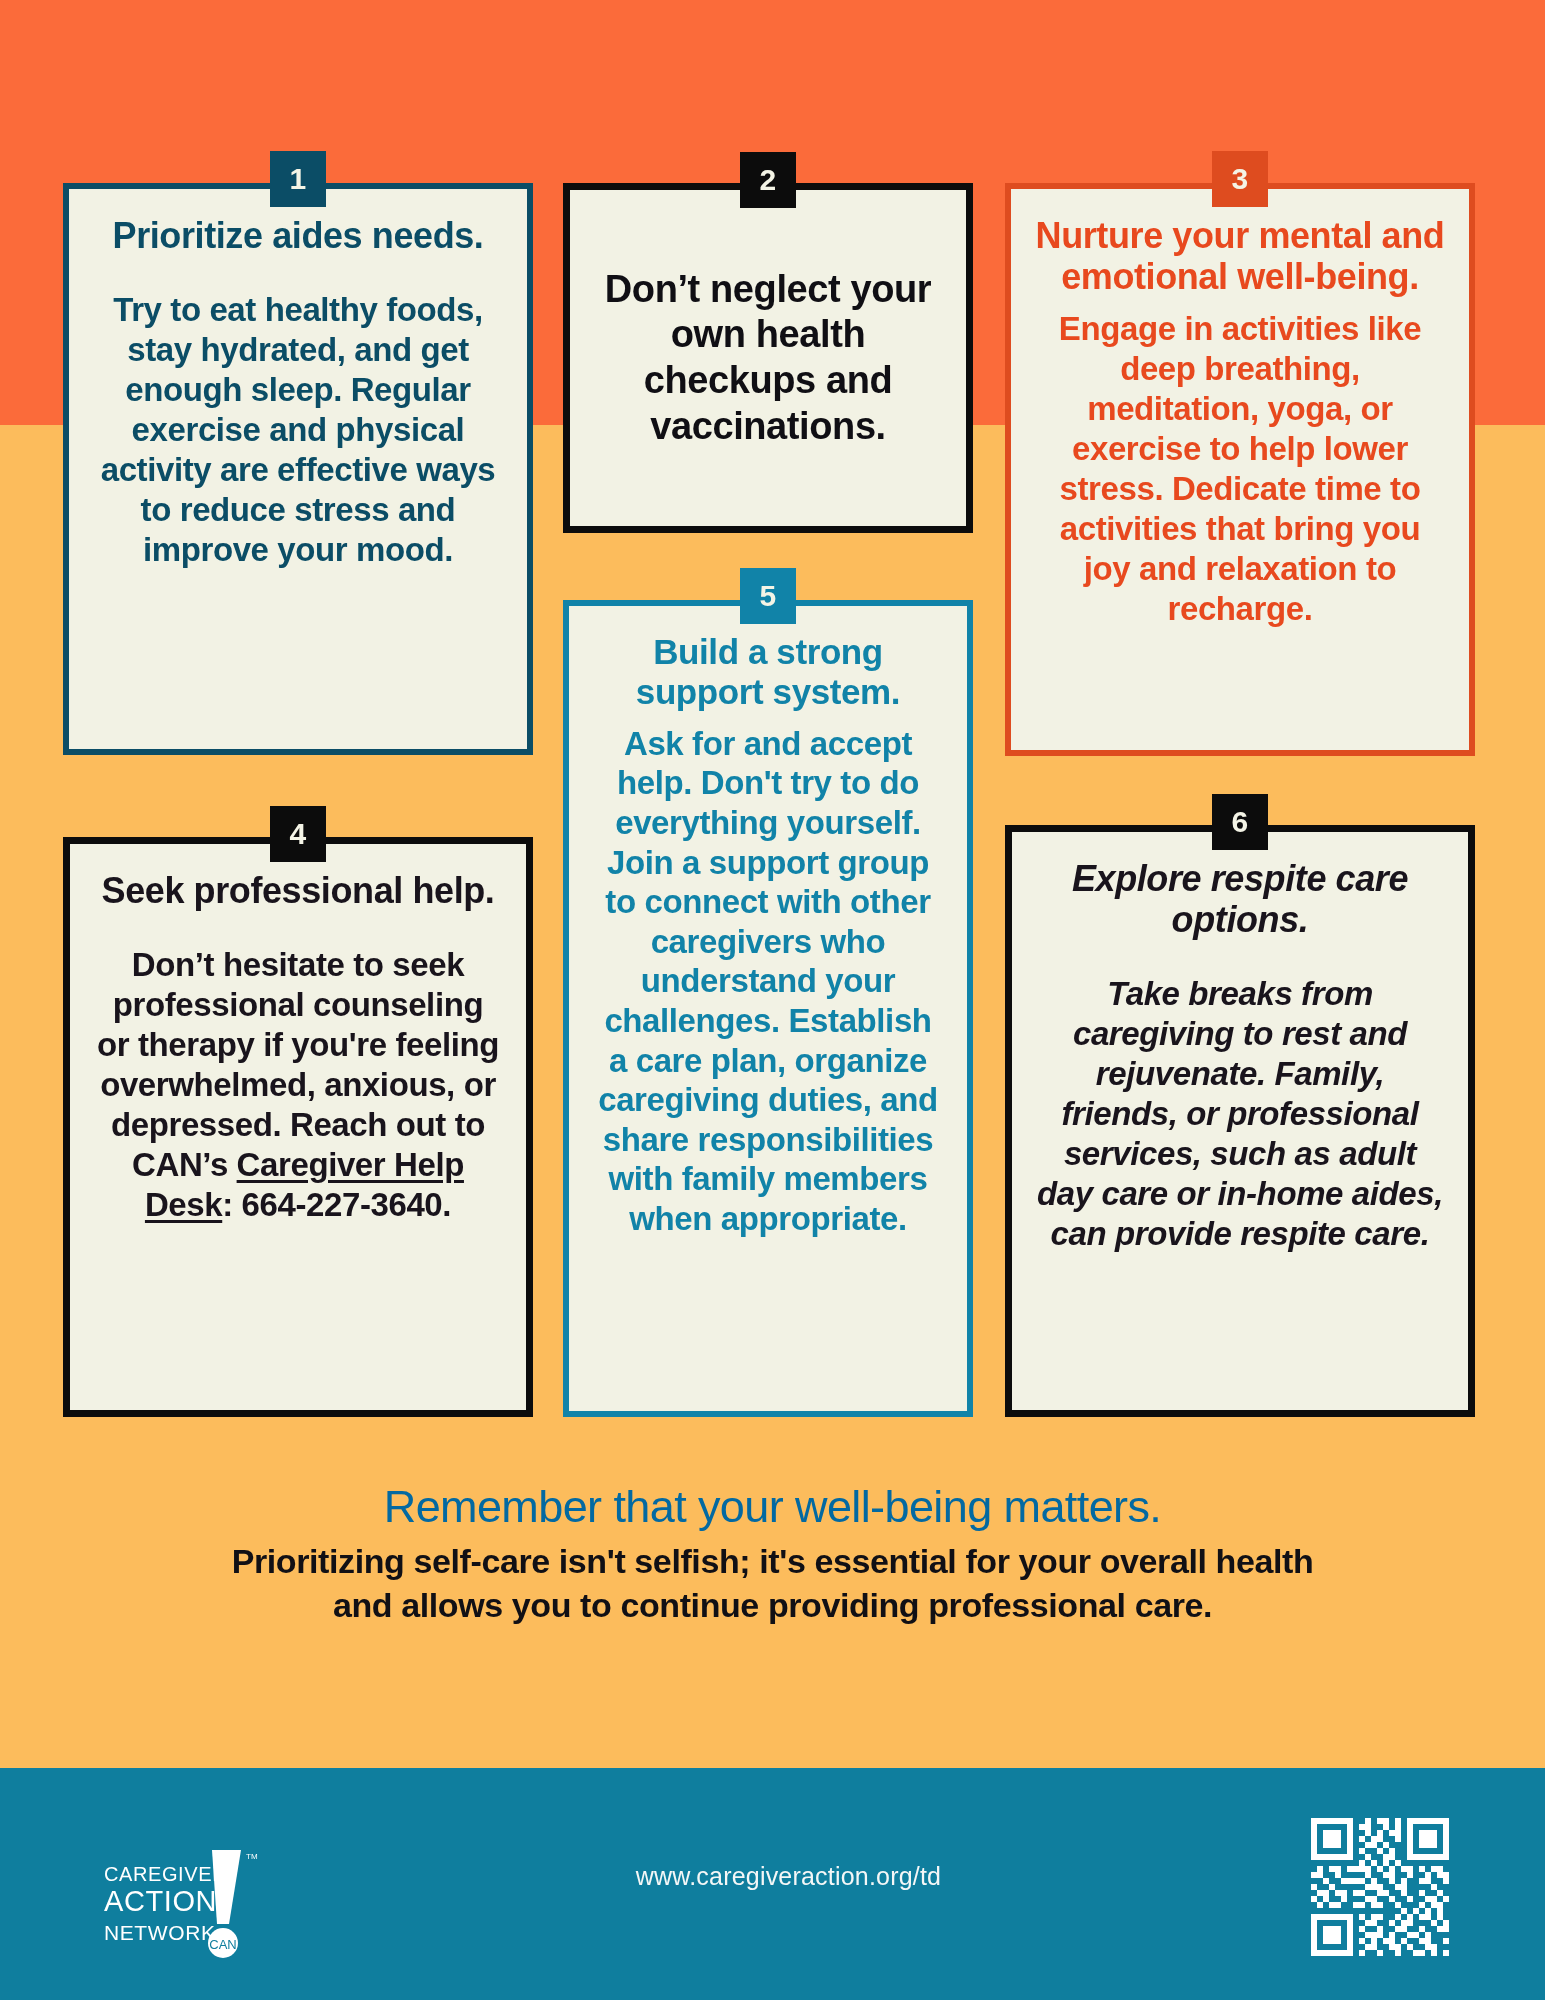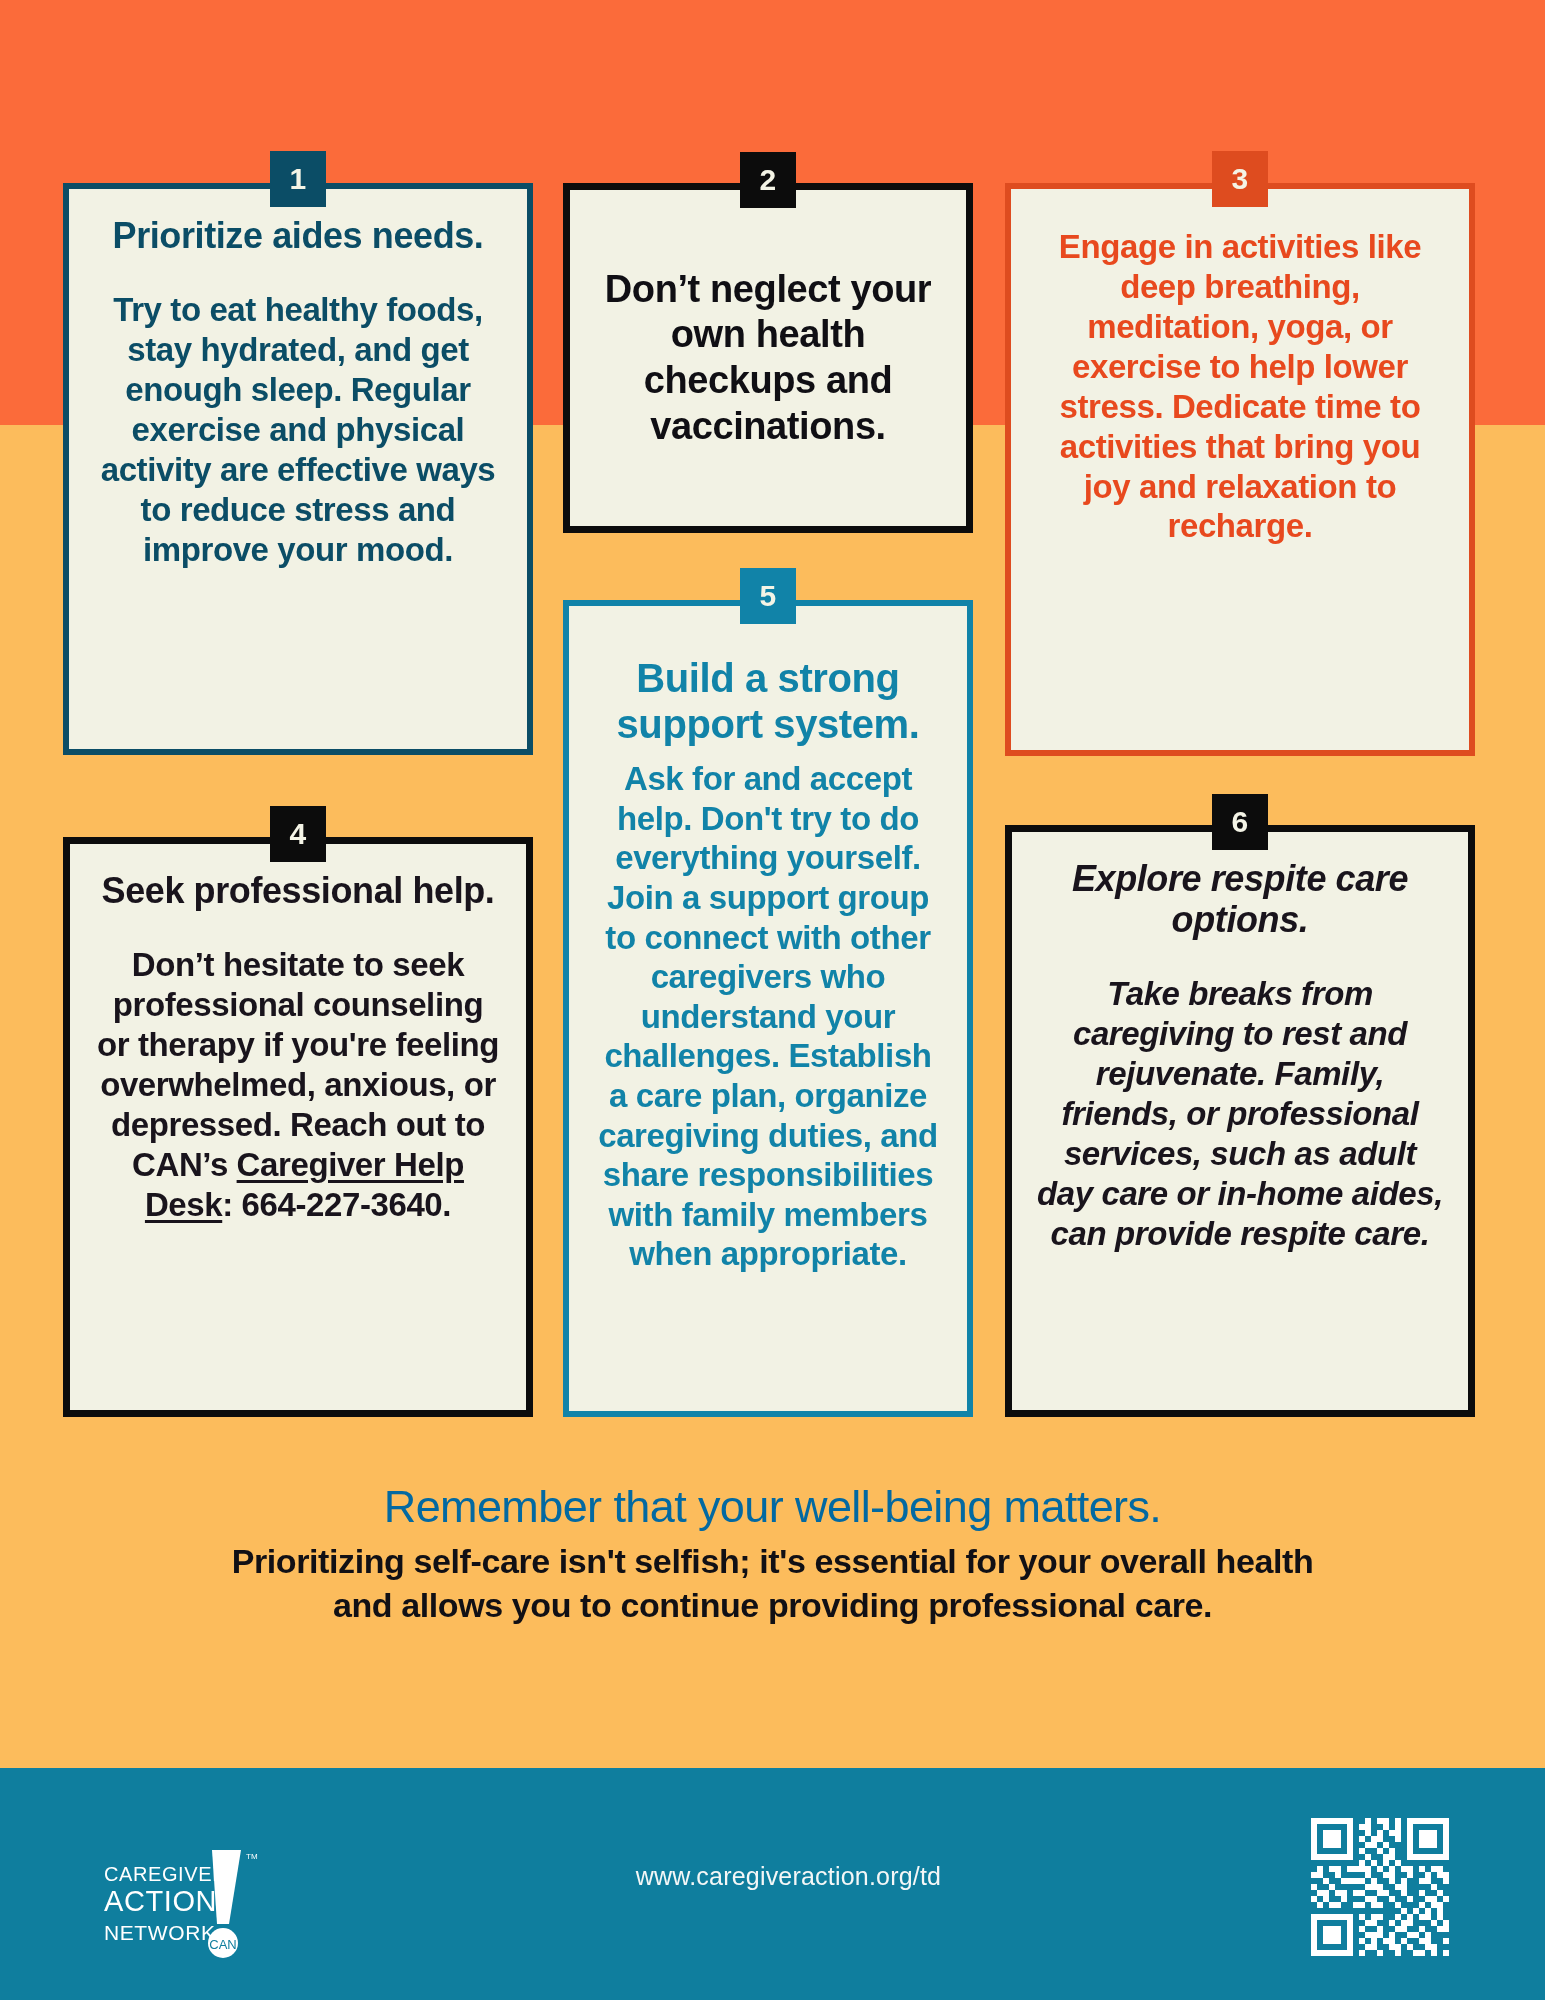--- a/index.html
+++ b/index.html
@@ -126,21 +126,21 @@
   #card-4 .badge { background: #0C0C0C; }
 
   
   #card-5 {
     left: 563px; top: 600px;
     width: 410px; height: 817px;
     border: 6px solid #1183A8;
   }
   #card-5 h2, #card-5 p { color: #1183A8; }
   #card-5 .badge { background: #1183A8; }
-  #card-5 h2 { font-size: 40px; margin-top: 24px; }
+  #card-5 h2 { font-size: 35px; }
   #card-5 p { font-size: 33px; line-height: 1.2; }
 
   
   #card-6 {
     left: 1005px; top: 825px;
     width: 470px; height: 592px;
     border: 7px solid #0C0C0C;
   }
   #card-6 h2, #card-6 p { color: #19141C; font-style: italic; }
   #card-6 .badge { background: #0C0C0C; }
@@ -205,20 +205,21 @@
     <p>Try to eat healthy foods, stay hydrated, and get enough sleep. Regular exercise and physical activity are effective ways to reduce stress and improve your mood.</p>
   </div>
 
   <div class="card" id="card-2">
     <div class="badge">2</div>
     <h2>Don’t neglect your own health checkups and vaccinations.</h2>
   </div>
 
   <div class="card" id="card-3">
     <div class="badge">3</div>
+    <h2>Nurture your mental and emotional well-being.</h2>
     <div class="gap-sm"></div>
     <p>Engage in activities like deep breathing, meditation, yoga, or exercise to help lower stress. Dedicate time to activities that bring you joy and relaxation to recharge.</p>
   </div>
 
   <div class="card" id="card-4">
     <div class="badge">4</div>
     <h2>Seek professional help.</h2>
     <div class="gap"></div>
     <p><span>Don’t hesitate to seek professional counseling or therapy if you're feeling overwhelmed, anxious, or depressed. Reach out to CAN’s </span><span class="underline">Caregiver Help Desk</span><span>: 664-227-3640.</span></p>
   </div>

